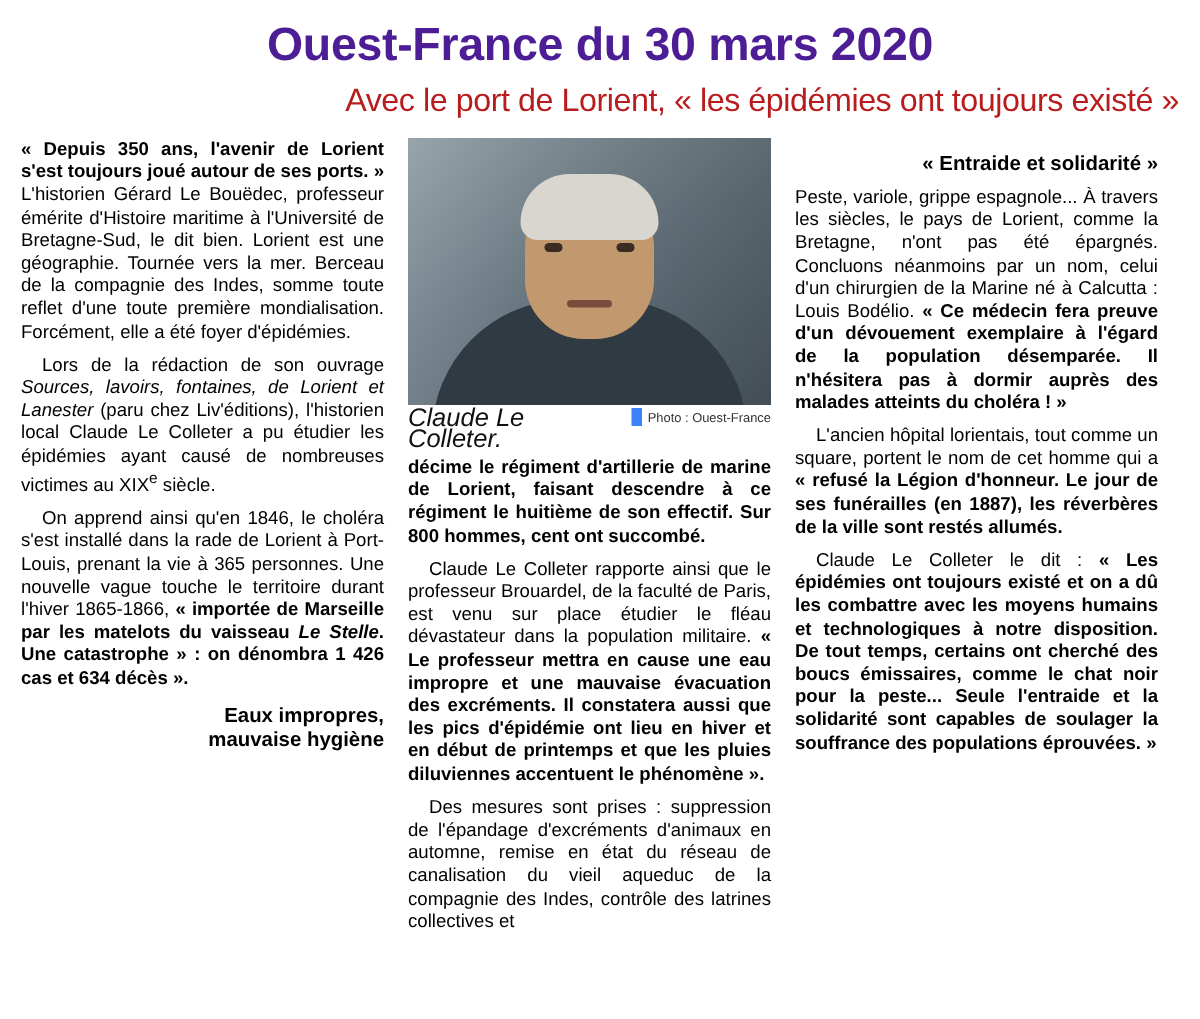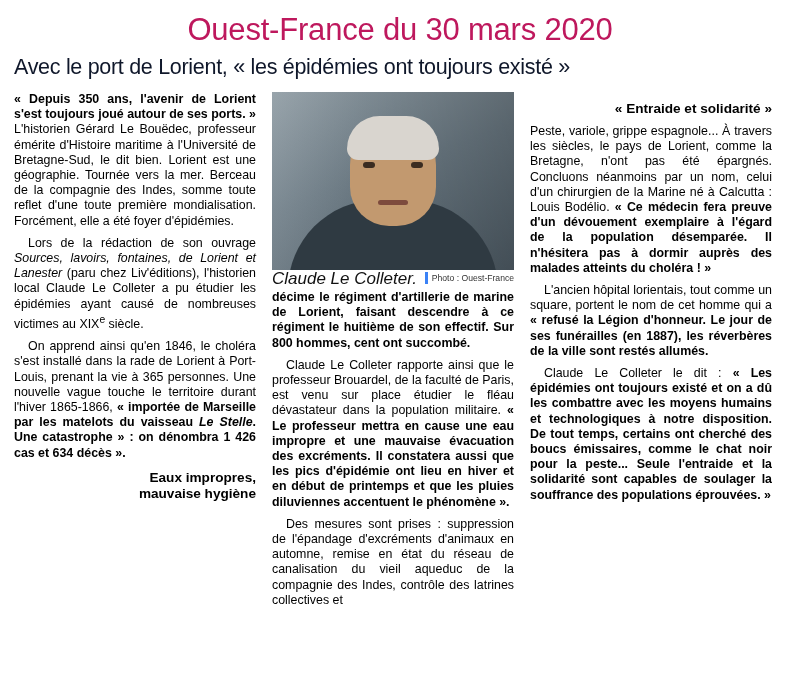--- a/index.html
+++ b/index.html
@@ -16,33 +16,33 @@
   }
   .page {
     width: 800px;
     height: 679px;
     position: relative;
     box-sizing: border-box;
     padding: 8px 14px 4px 14px;
   }
   .masthead {
     text-align: center;
-    color: #be185d;
-    font-weight: normal;
+    color: #4c1d95;
+    font-weight: bold;
     font-size: 31px;
     line-height: 36px;
     letter-spacing: -0.2px;
     margin: 4px 0 6px 0;
   }
   .headline {
-    text-align: left;
+    text-align: right;
     font-size: 21.5px;
     line-height: 26px;
     font-weight: normal;
-    color: #0f172a;
+    color: #b91c1c;
     margin: 0 0 12px 0;
     letter-spacing: -0.3px;
   }
   .columns {
     display: flex;
     gap: 16px;
     align-items: flex-start;
   }
   .col {
     width: 242px;
@@ -170,21 +170,21 @@
     font-style: italic;
     font-size: 17px;
     line-height: 14px;
     color: #111;
   }
   .credit {
     font-size: 8.6px;
     line-height: 12px;
     color: #333;
     white-space: nowrap;
-    border-left: 3px solid #3b82f6;
+    border-left: 7px solid #3b82f6;
     padding-left: 4px;
   }
   .signature {
     text-align: right;
     font-weight: bold;
     font-size: 12.4px;
     margin-top: 4px;
   }
   .spacer-top {
     height: 2px;

